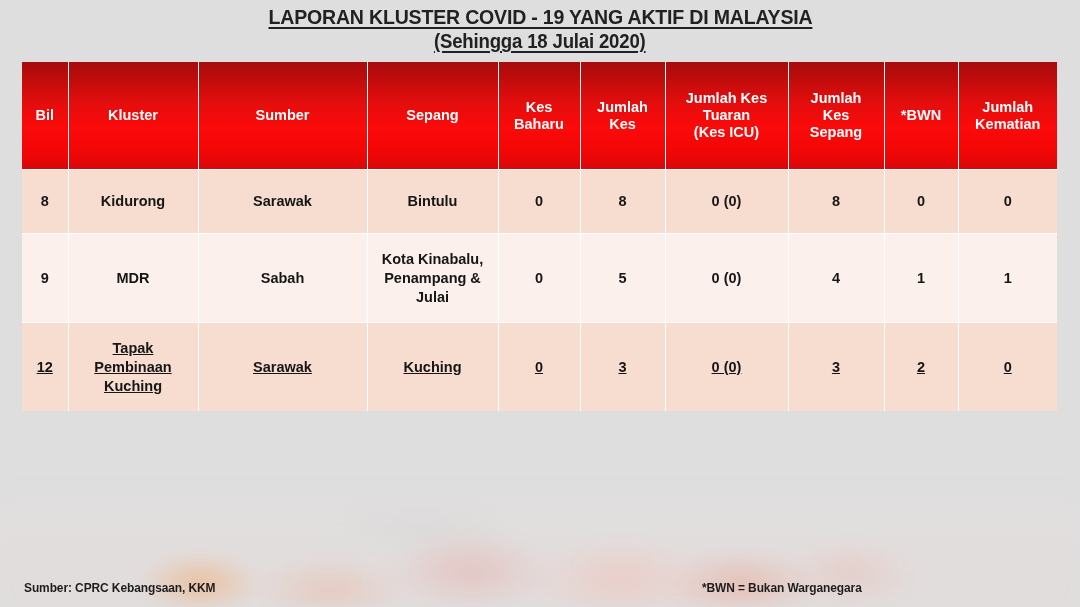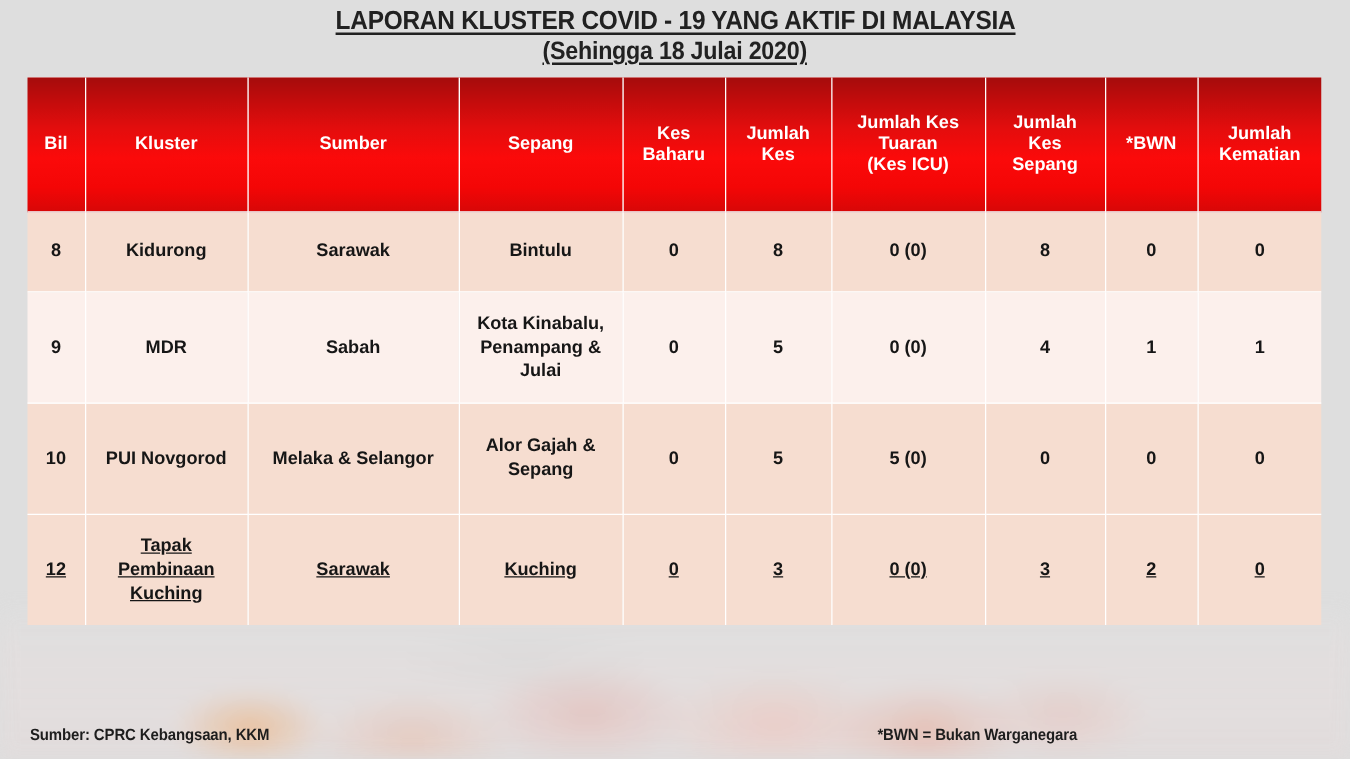--- a/index.html
+++ b/index.html
@@ -248,37 +248,20 @@
         <span>Julai</span>
       </td>
       <td>0</td>
       <td>5</td>
       <td>0 (0)</td>
       <td>4</td>
       <td>1</td>
       <td>1</td>
     </tr>
 
-    <tr class="band-dark h-80">
-      <td>10</td>
-      <td>
-        <span>PUI Novgorod</span>
-      </td>
-      <td>Melaka &amp; Selangor</td>
-      <td>
-        <span>Alor Gajah &amp;</span><br>
-        <span>Sepang</span>
-      </td>
-      <td>0</td>
-      <td>5</td>
-      <td>5 (0)</td>
-      <td>0</td>
-      <td>0</td>
-      <td>0</td>
-    </tr>
 
 
     <tr class="band-dark h-80">
       <td>12</td>
       <td>
         <span>Tapak</span><br>
         <span>Pembinaan</span><br>
         <span>Kuching</span>
       </td>
       <td>Sarawak</td>

